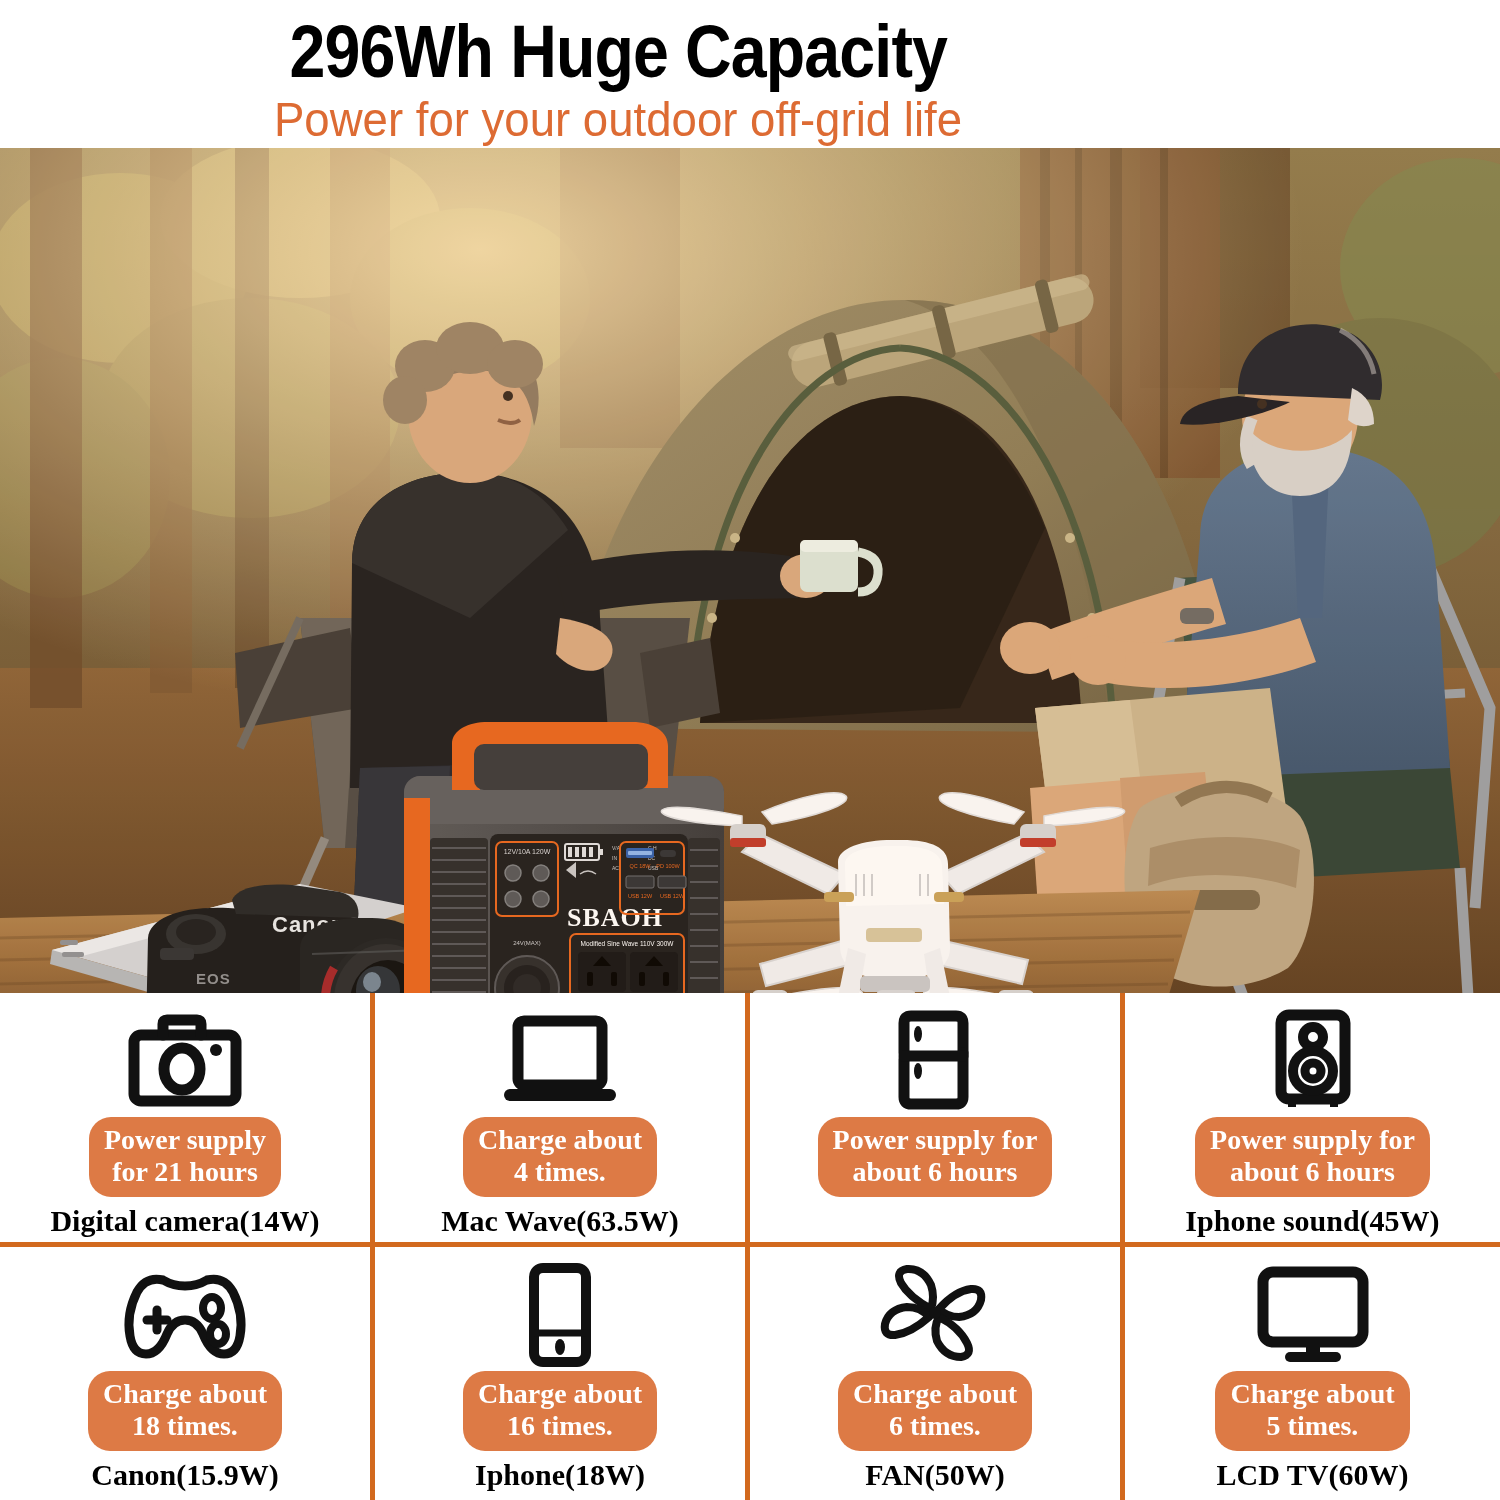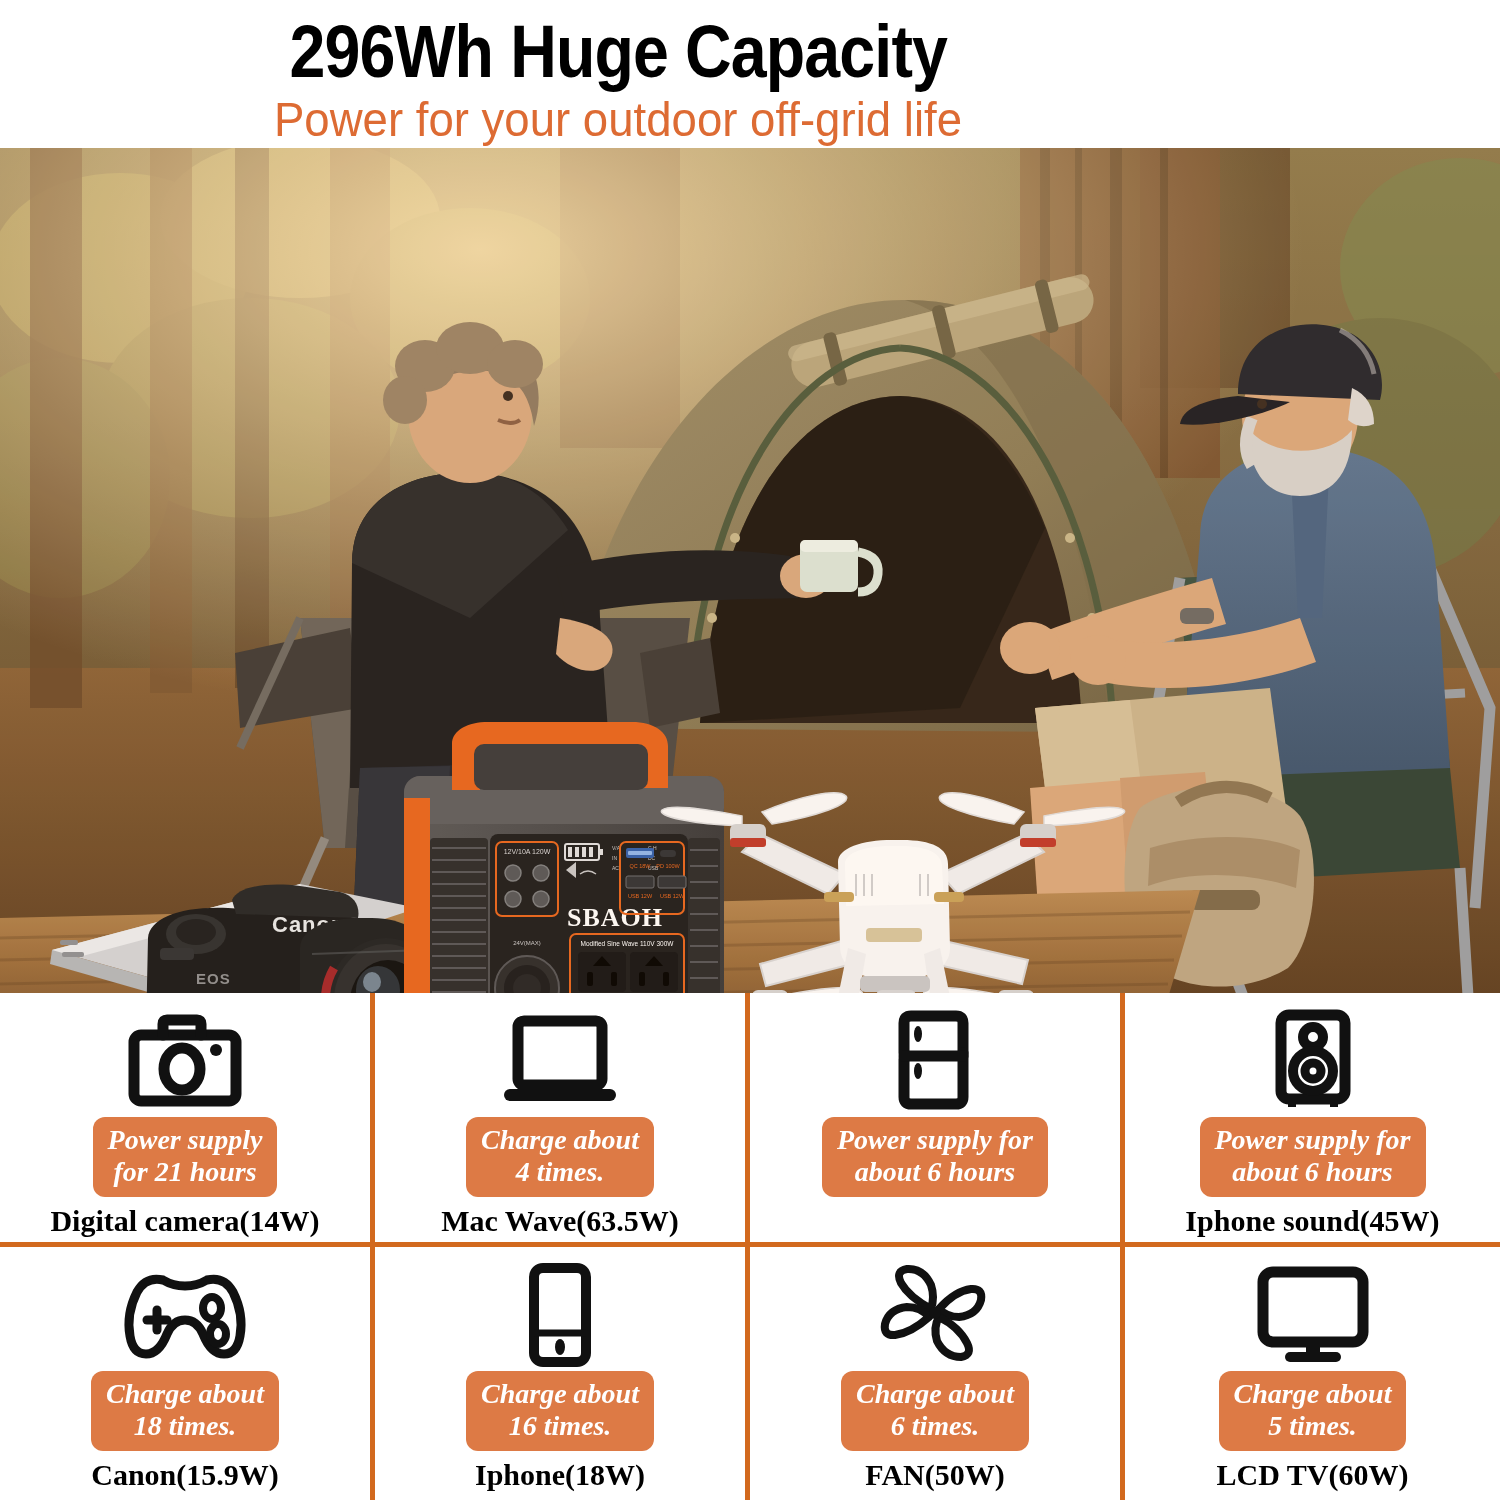--- a/index.html
+++ b/index.html
@@ -37,26 +37,25 @@
           display:grid; grid-template-columns:repeat(4,1fr); grid-template-rows:1fr 1fr; }
   .cell { position:relative; display:flex; flex-direction:column; align-items:center;
           justify-content:flex-start; padding-top:16px; }
   .cell.c1, .cell.c2, .cell.c3 { border-right:5px solid #D2691E; }
   .cell.r1 { border-bottom:5px solid #D2691E; }
 
   .icon-wrap { height:104px; display:flex; align-items:center; justify-content:center; }
   .icon-wrap svg { display:block; }
 
   .badge {
-    background:#DD7A45; color:#fff; border-radius:12px;
+    background:#DD7A45; color:#fff; border-radius:22px;
     padding:7px 15px 9px 15px; margin-top:4px;
     font-family:"Liberation Serif", serif; font-weight:bold;
     font-size:28px; line-height:32px; text-align:center; white-space:pre-line;
     min-width:182px;
-    font-style:italic;
   }
   .caption {
     font-family:"Liberation Serif", serif; font-weight:bold;
     font-size:30px; line-height:34px; color:#000; margin-top:7px; text-align:left;
     white-space:nowrap;
   }
 </style>
 </head>
 <body>
 

